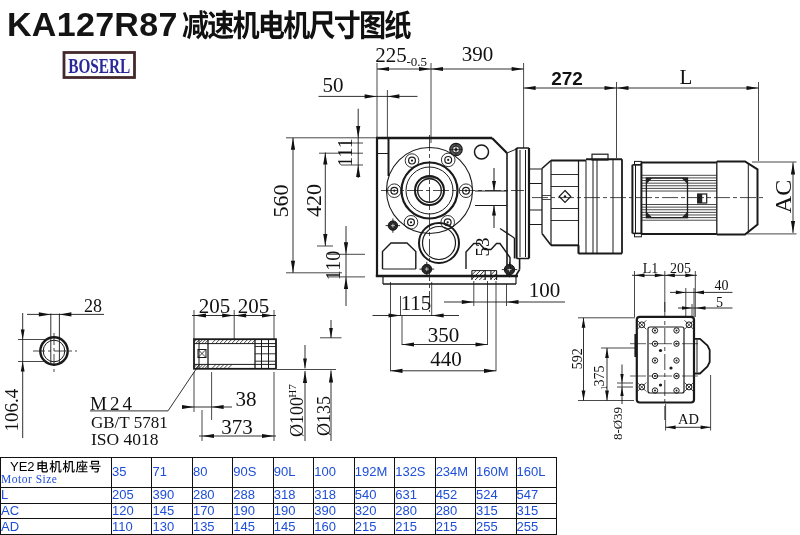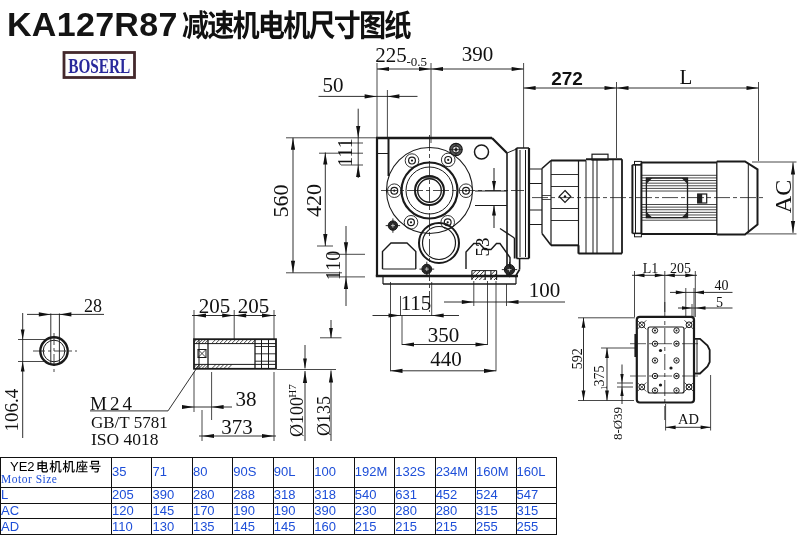--- a/index.html
+++ b/index.html
@@ -524,21 +524,21 @@
           <td>547</td>
         </tr>
         <tr>
           <td class="lbl" style="height:14px">AC</td>
           <td>120</td>
           <td>145</td>
           <td>170</td>
           <td>190</td>
           <td>190</td>
           <td>390</td>
-          <td>230</td>
+          <td>320</td>
           <td>280</td>
           <td>280</td>
           <td>315</td>
           <td>315</td>
         </tr>
         <tr>
           <td class="lbl" style="height:15px">AD</td>
           <td>110</td>
           <td>130</td>
           <td>135</td>

